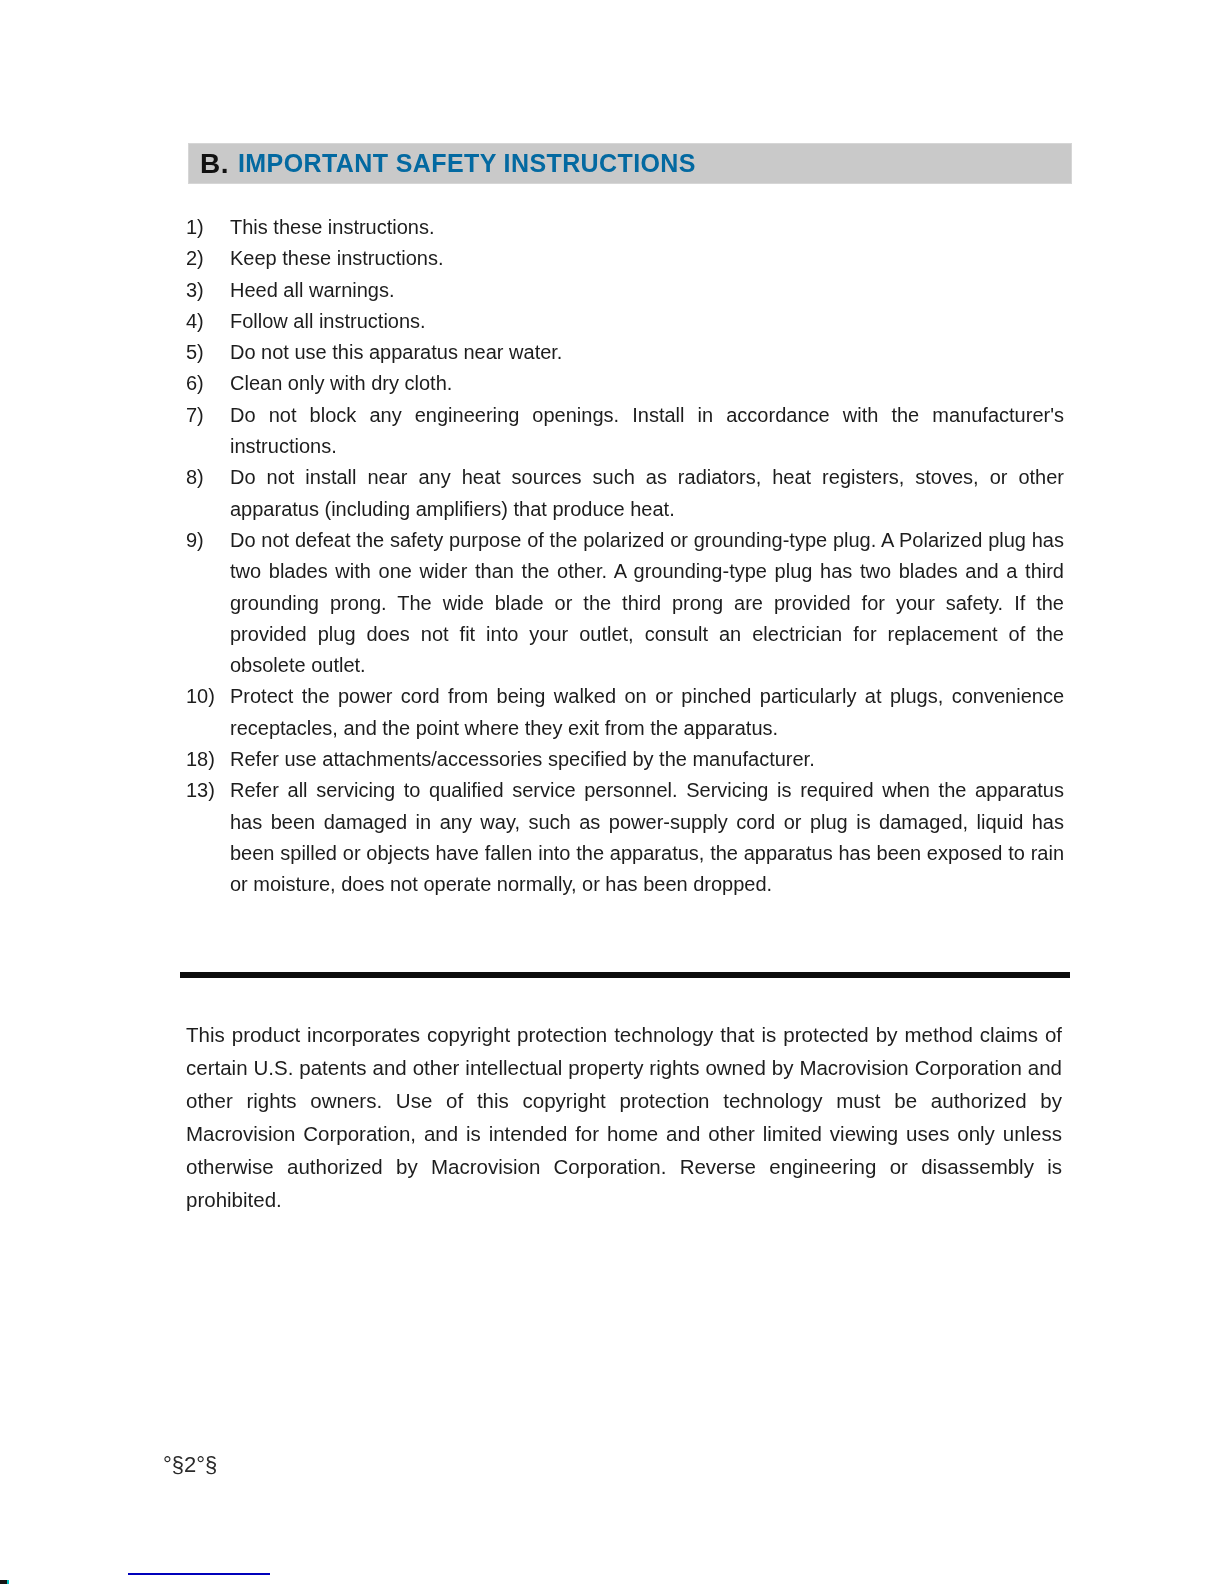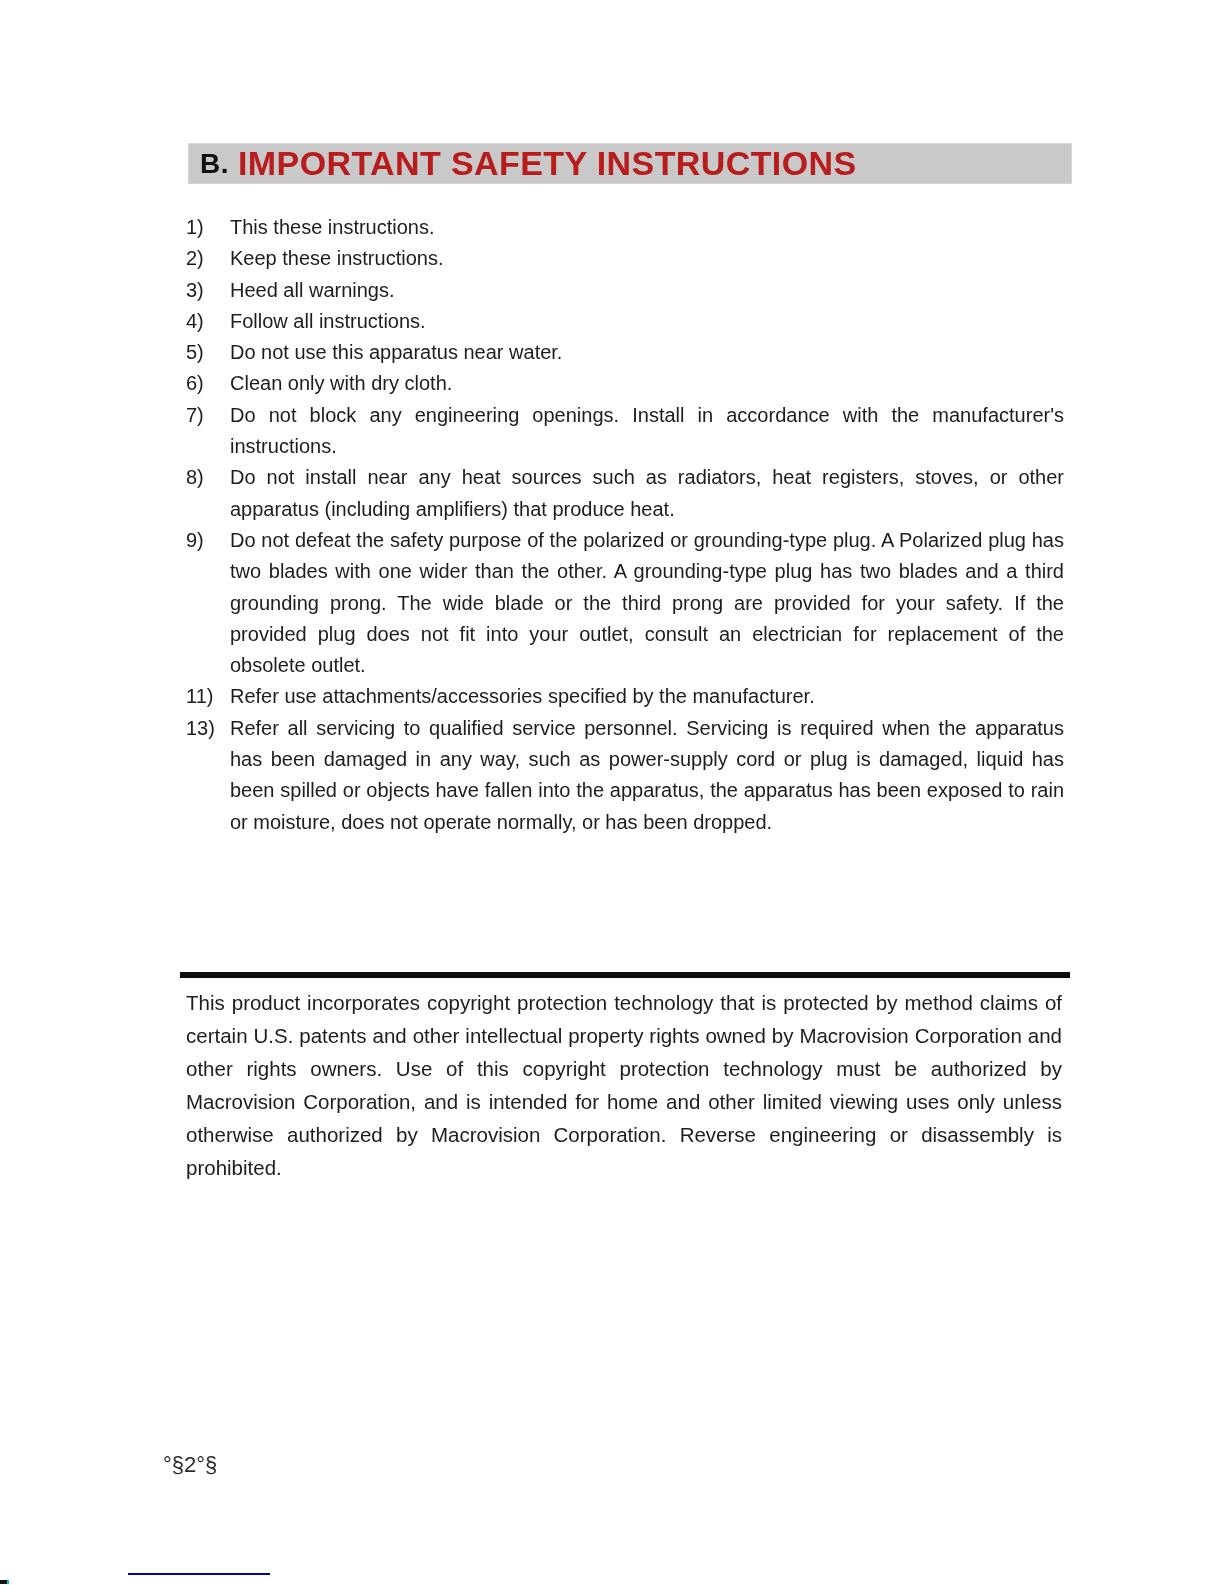--- a/index.html
+++ b/index.html
@@ -24,21 +24,21 @@
     background: #c9c9c9;
     display: flex; align-items: center;
     padding-left: 11px;
     border: 1px solid #d6d6d6;
   }
   .header-prefix {
     font-size: 28px; font-weight: bold; color: #111;
     letter-spacing: 0.5px;
   }
   .header-title {
-    font-size: 34px; font-weight: bold; color: #b91c1c;
+    font-size: 25px; font-weight: bold; color: #0369a1;
     margin-left: 9px; letter-spacing: 0.4px;
   }
 
   
   .list {
     position: absolute;
     left: 186px; top: 212px;
     width: 878px;
   }
   .li {
@@ -58,21 +58,21 @@
   .divider {
     position: absolute;
     left: 180px; top: 972px;
     width: 890px; height: 6px;
     background: #0d0d0d;
   }
 
   
   .copyright {
     position: absolute;
-    left: 186px; top: 986px;
+    left: 186px; top: 1018px;
     width: 876px;
     font-size: 20.5px;
     line-height: 33px;
     text-align: justify;
   }
 
   
   .footer-marker {
     position: absolute;
     left: 163px; top: 1452px;
@@ -138,21 +138,25 @@
     </div>
     <div class="li">
       <span class="num">8)</span>
       <span class="txt">Do not install near any heat sources such as radiators, heat registers, stoves, or other apparatus (including amplifiers) that produce heat.</span>
     </div>
     <div class="li">
       <span class="num">9)</span>
       <span class="txt">Do not defeat the safety purpose of the polarized or grounding-type plug. A Polarized plug has two blades with one wider than the other. A grounding-type plug has two blades and a third grounding prong. The wide blade or the third prong are provided for your safety. If the provided plug does not fit into your outlet, consult an electrician for replacement of the obsolete outlet.</span>
     </div>
     <div class="li">
-      <span class="num">11)</span>
+      <span class="num">10)</span>
+      <span class="txt">Protect the power cord from being walked on or pinched particularly at plugs, convenience receptacles, and the point where they exit from the apparatus.</span>
+    </div>
+    <div class="li">
+      <span class="num">18)</span>
       <span class="txt">Refer use attachments/accessories specified by the manufacturer.</span>
     </div>
     <div class="li">
       <span class="num">13)</span>
       <span class="txt">Refer all servicing to qualified service personnel. Servicing is required when the apparatus has been damaged in any way, such as power-supply cord or plug is damaged, liquid has been spilled or objects have fallen into the apparatus, the apparatus has been exposed to rain or moisture, does not operate normally, or has been dropped.</span>
     </div>
   </div>
 
   <div class="divider"></div>
 

